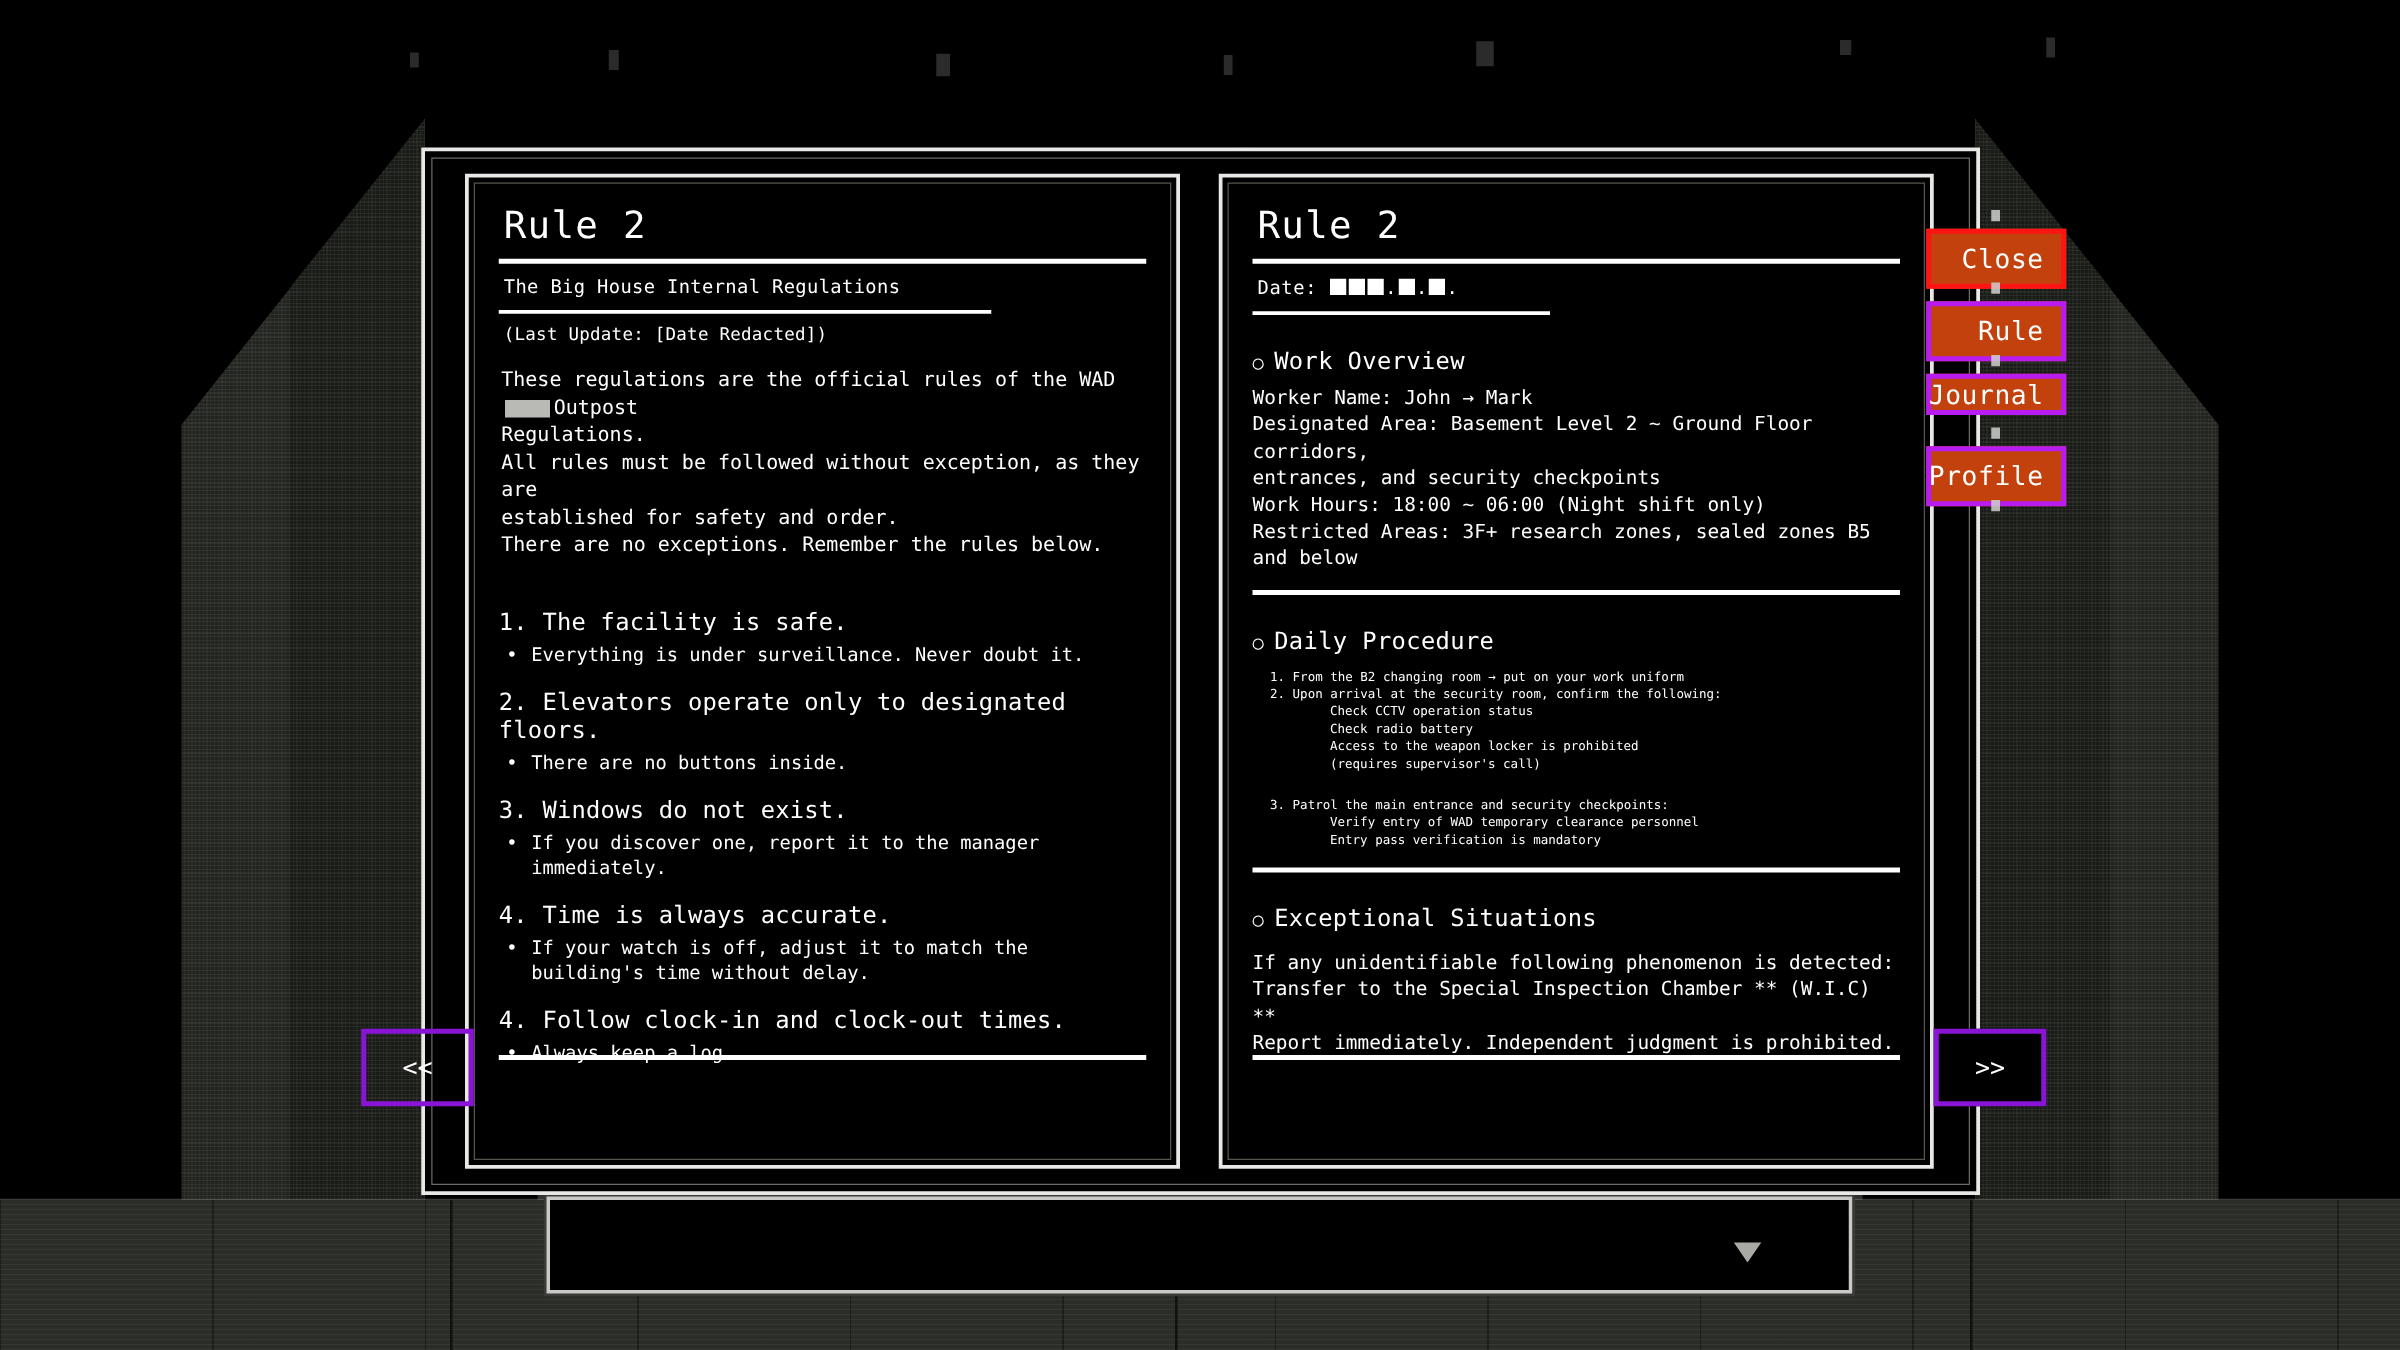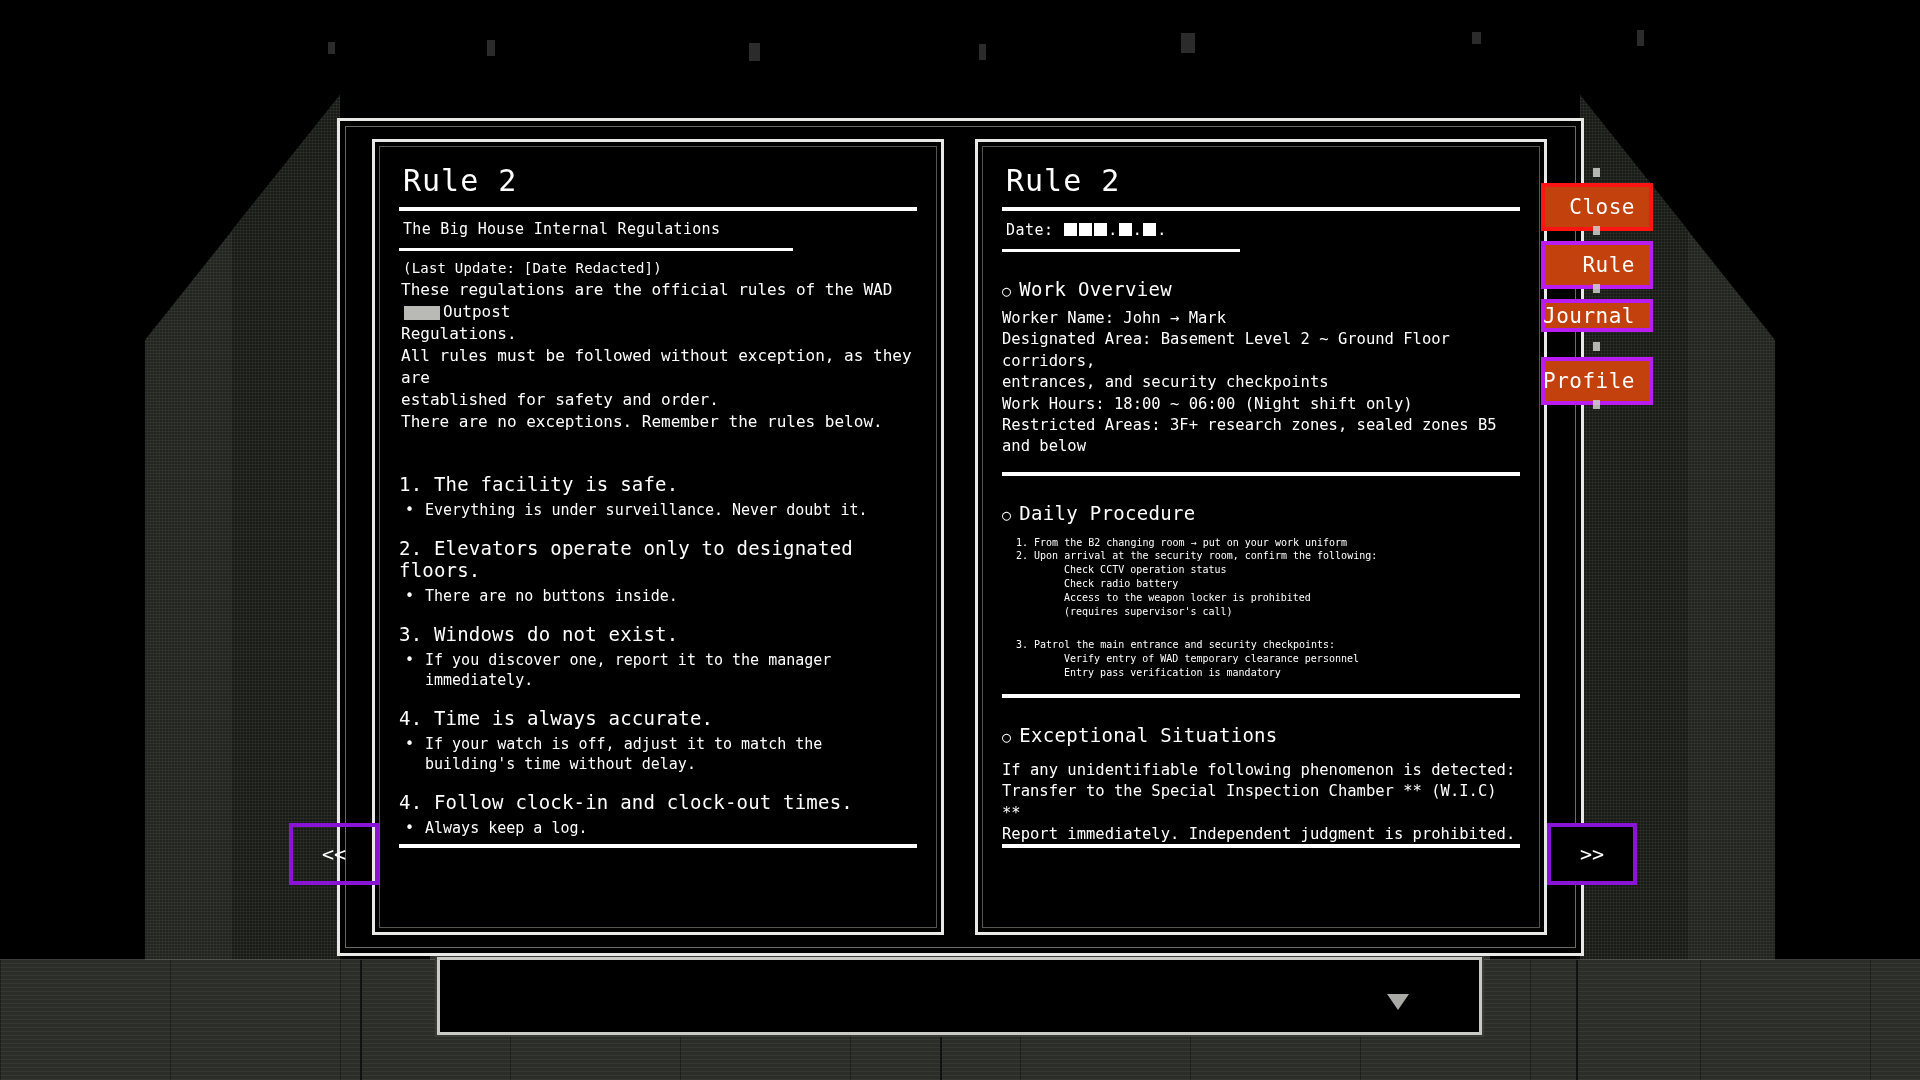--- a/index.html
+++ b/index.html
@@ -78,21 +78,21 @@
   .panel-body{ position:absolute; inset:0; padding:22px 24px 0 24px; }
 
   .p-title{ font-size:30px; letter-spacing:1px; line-height:1.1; padding-left:4px; }
   .rule-hr{ height:4px; background:#ffffff; margin-top:10px; }
   .rule-hr.short{ width:76%; }
   .rule-hr.thin{ height:3px; }
 
   .subtitle{ font-size:15px; margin-top:9px; padding-left:4px; letter-spacing:.3px;}
   .note{ font-size:14px; margin-top:9px; padding-left:4px; letter-spacing:.2px;}
 
-  .intro{ font-size:16px; line-height:1.38; margin-top:3px; padding-left:2px;}
+  .intro{ font-size:16px; line-height:1.38; margin-top:17px; padding-left:2px;}
   .redact{
     display:inline-block; width:36px; height:14px; background:#b9bab5;
     vertical-align:middle; margin:0 3px;
   }
 
   .rules{ margin-top:39px; }
   .rule-item{ margin-bottom:17px; }
   .rule-head{ font-size:19px; letter-spacing:.2px; }
   .rule-sub{ font-size:15px; margin-top:5px; padding-left:26px; position:relative; line-height:1.34;}
   .rule-sub .dot{ position:absolute; left:6px; top:0; }

